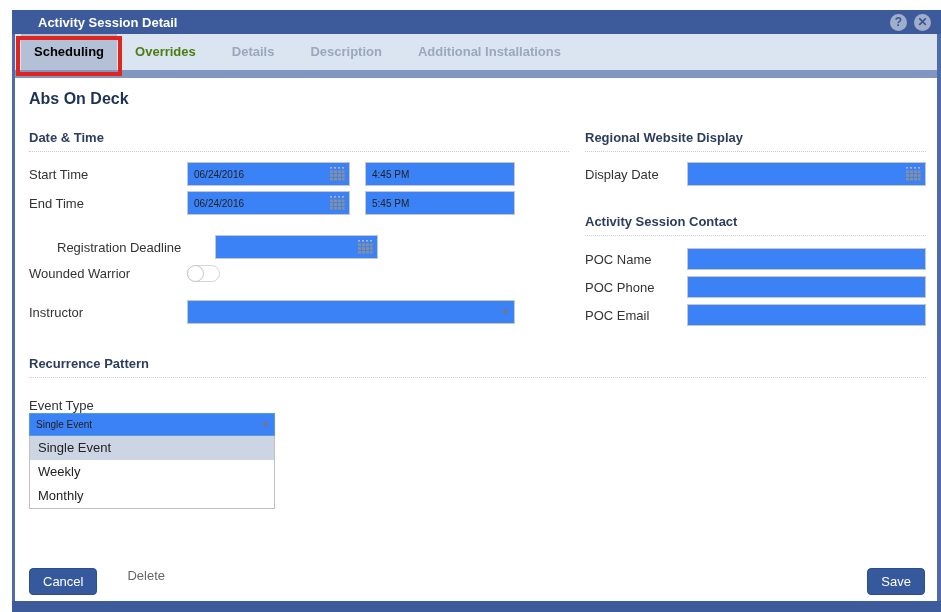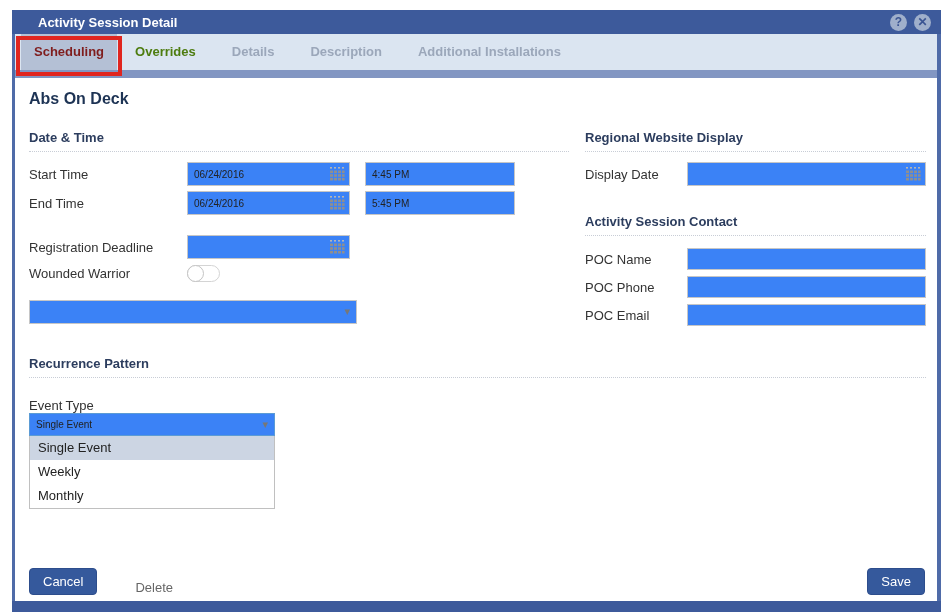--- a/index.html
+++ b/index.html
@@ -39,21 +39,21 @@
     height:36px; background:#dbe5f1;
     display:flex; align-items:stretch;
     flex:0 0 auto;
   }
   .tab {
     font-size:13px; font-weight:bold;
     line-height:36px; padding:0 18px;
     color:#4d7c0f; white-space:nowrap; cursor:pointer;
   }
   .tab.selected {
-    background:#b4c0d5; color:#7f1d1d;
+    background:#b4c0d5; color:#000000;
     margin-left:6px; padding:0 13px;
     position:relative;
   }
   .tab.disabled { color:#9ba7ba; cursor:default; }
   .annotation {
     position:absolute; left:-5px; right:-5px; top:2px; bottom:-6px;
     border:4px solid #e0251f; pointer-events:none; z-index:5;
   }
   .tabstrip { height:8px; background:#8296c2; flex:0 0 auto; }
   .content {
@@ -107,33 +107,33 @@
     background:#fff; border:1px solid #c0c0c0; border-top:none;
     z-index:4;
   }
   .dd-item {
     font-size:13px; color:#222; padding:4px 8px; height:24px;
     line-height:16px; cursor:pointer;
   }
   .dd-item.hl { background:#ccd5e3; }
   .footer {
     position:absolute; left:14px; right:12px; bottom:6px;
-    display:flex; align-items:flex-end;
+    display:flex; align-items:flex-start;
   }
   .btn {
     background:#35599c; color:#fff; border:1px solid #2d4d8c;
     border-radius:4px; font-family:"Liberation Sans", sans-serif;
     font-size:13px; padding:5px 13px; cursor:pointer;
   }
-  .link-delete { margin-left:38px; color:#666; font-size:13px; cursor:pointer; }
+  .link-delete { margin-left:30px; color:#666; font-size:13px; cursor:pointer; }
   .footer .spacer { flex:1; }
   .bottombar { height:11px; background:#3d5a9b; flex:0 0 auto; }
   .mt14 { margin-top:10px; }
   .mt6  { margin-top:6px; }
-  .mt20 { margin-top:20px; }
+  .mt20 { margin-top:20px;margin-left:28px; }
   .mt18 { margin-top:18px; }
   .mt12 { margin-top:12px; }
   .mt28 { margin-top:28px; }
 </style>
 </head>
 <body>
 
 <div class="dialog">
 
   <div class="titlebar">
@@ -264,20 +264,21 @@
           </div>
 
           <div class="row mt6">
             <span class="lbl">Wounded Warrior</span>
             <span class="toggle">
               <span class="knob"></span>
             </span>
           </div>
 
           <div class="row mt18">
+            <span class="lbl">Instructor</span>
             <span class="select-wrap" style="width:328px;">
               <input class="inp" type="text" readonly="" style="">
               <span class="dd-arrow">▾</span>
             </span>
           </div>
         </div>
 
         <div class="col-right">
           <div class="sec-h mt22">Regional Website Display</div>
 

